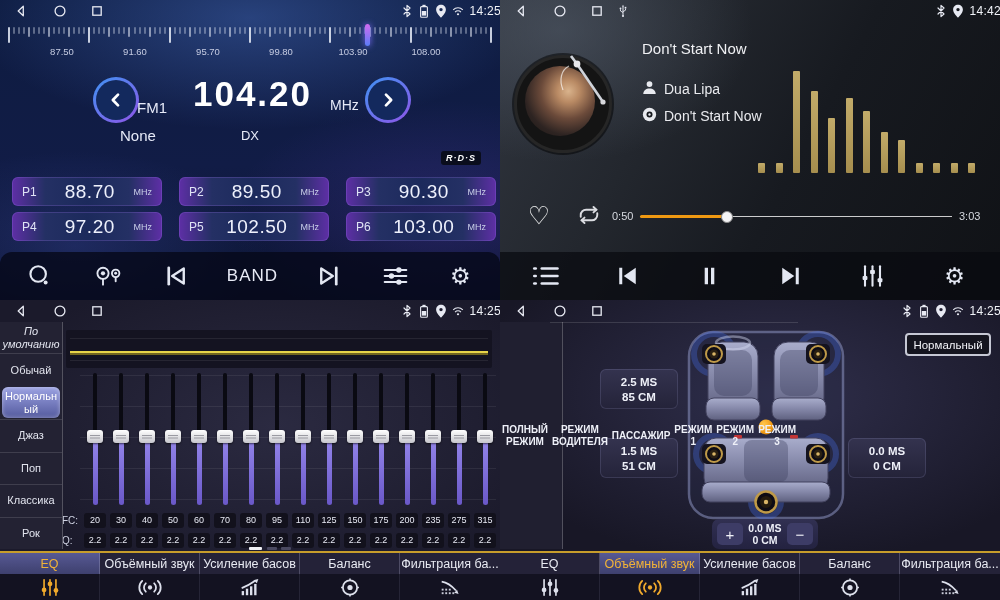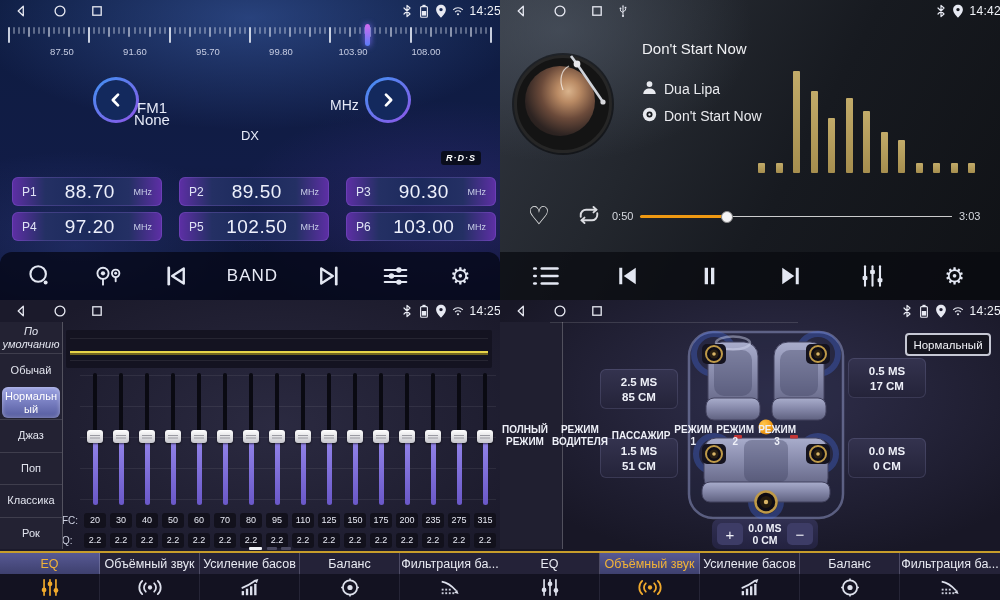--- a/index.html
+++ b/index.html
@@ -312,22 +312,23 @@
         </span>
     </div>
     <div class="navbtn" style="left:365px;top:77px">
       <span class="ic">
           <svg viewBox="0 0 16 16">
             <path d="M6.2 3.2 L10.8 8 L6.2 12.8" fill="none" stroke="currentColor" stroke-width="2.4" stroke-linecap="round" stroke-linejoin="round"></path>
           </svg>
         </span>
     </div>
     <span class="rlab" style="left:137px;top:99px">FM1</span>
+    <div id="radio-freq">104.20</div>
     <span class="rlab" style="left:330px;top:97px;font-size:14px">MHz</span>
-    <span class="rlab" style="left:120px;top:111px;width:64px;text-align:center">None</span>
+    <span class="rlab" style="left:120px;top:127px;width:64px;">None</span>
     <span class="rlab" style="left:228px;top:128px;width:44px;text-align:center;font-size:13px">DX</span>
     <div id="rds-badge">R·D·S</div>
 
     <div id="radio-presets">
         <div class="preset">
           <div class="pkey">P1</div>
           <div class="pfreq">88.70</div>
           <div class="punit">MHz</div>
         </div>
         <div class="preset">
@@ -991,24 +992,20 @@
             <circle r="2.2" fill="#d9b567"></circle>
           </g>
       </g>
       <circle cx="80" cy="101" r="7.5" fill="url(#ballG)"></circle>
     </svg>
 
     <div class="dbox" style="left:100px;top:69px">
       <div>2.5 MS</div>
       <div>85 CM</div>
     </div>
-    <div class="dbox" style="left:348px;top:58px">
-      <div>0.5 MS</div>
-      <div>17 CM</div>
-    </div>
     <div class="dbox" style="left:100px;top:138px">
       <div>1.5 MS</div>
       <div>51 CM</div>
     </div>
     <div class="dbox" style="left:348px;top:138px">
       <div>0.0 MS</div>
       <div>0 CM</div>
     </div>
 
     <div id="stepper">

